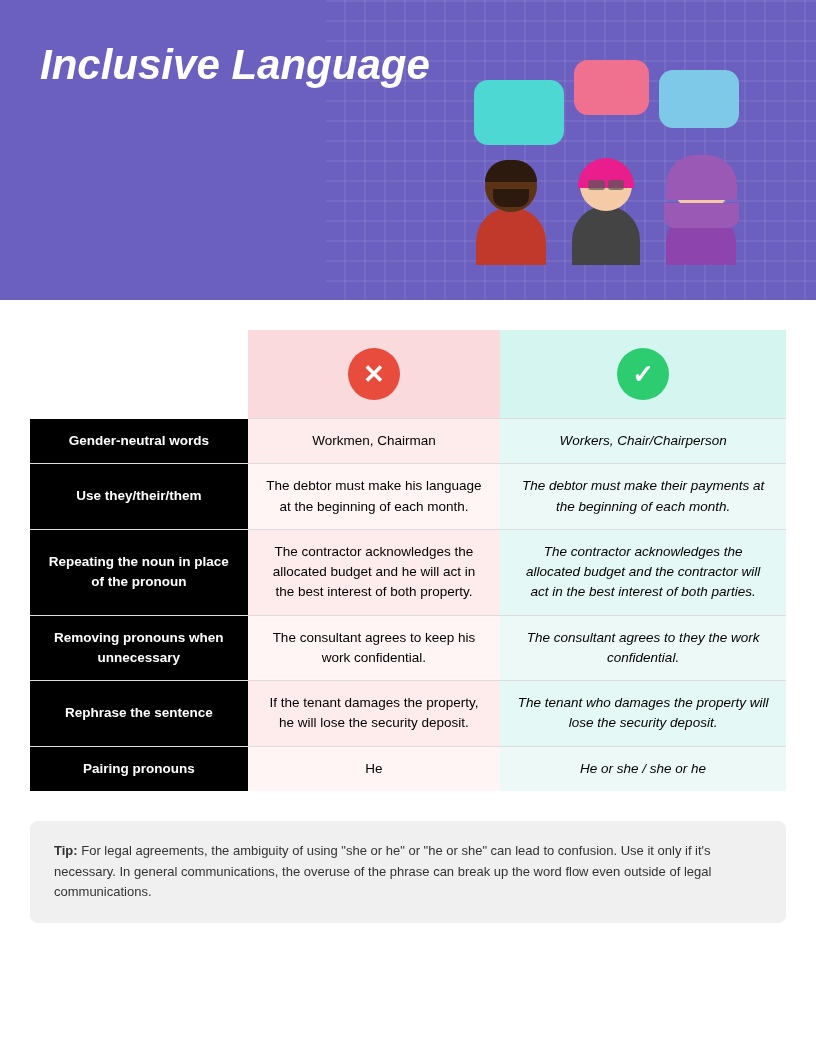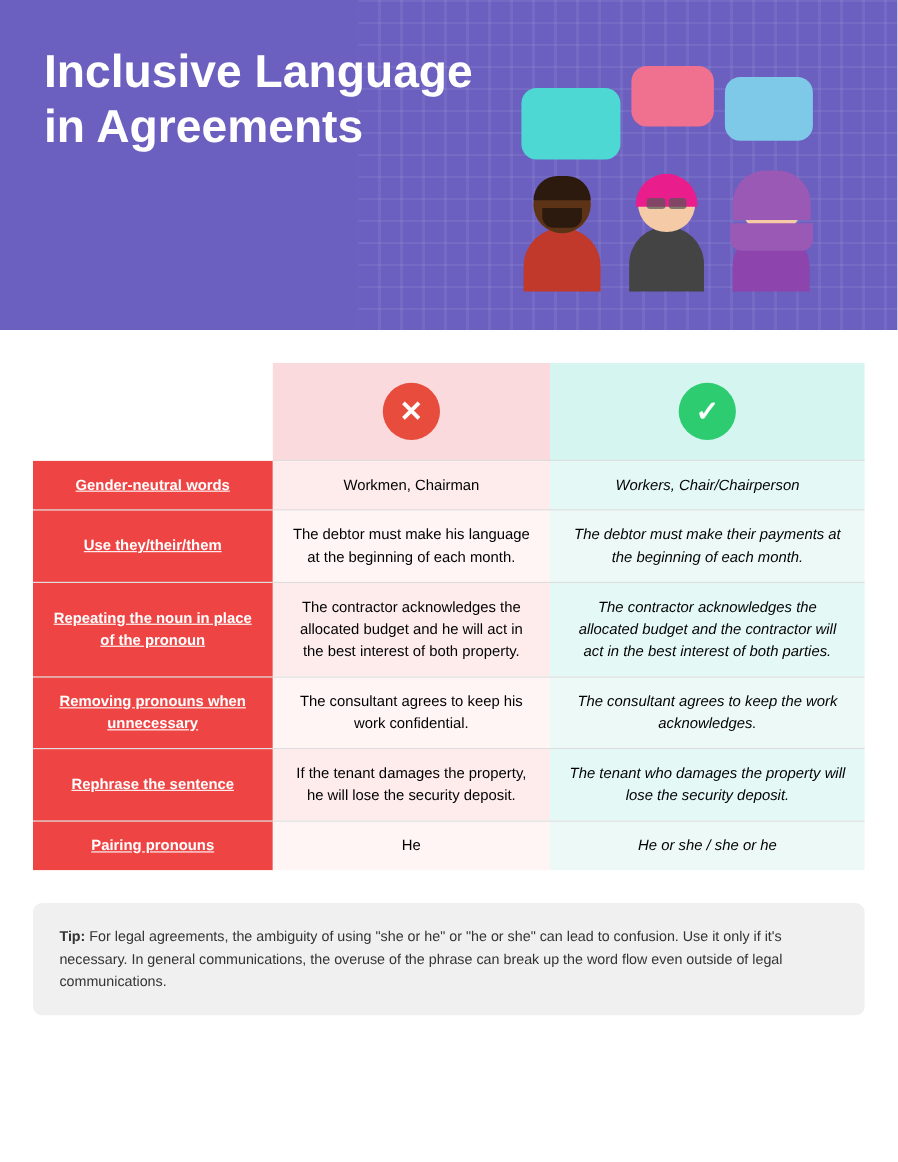--- a/index.html
+++ b/index.html
@@ -36,20 +36,21 @@
       z-index: 2;
     }
     .header-title {
       color: #fff;
       font-size: 42px;
       font-weight: 900;
       line-height: 1.2;
       margin-bottom: 20px;
     }
     .header-title span {
+      font-style: italic;
     }
     .header-desc {
       color: #fff;
       font-size: 14px;
       line-height: 1.6;
       max-width: 380px;
     }
     .header-right {
       width: 340px;
       z-index: 2;
@@ -259,28 +260,27 @@
       display: flex;
       align-items: center;
       justify-content: center;
       margin: 0 auto;
       font-size: 26px;
     }
     .icon-red { background: #E74C3C; color: #fff; }
     .icon-green { background: #2ECC71; color: #fff; }
 
     .row-label {
-      background: #ef4444;
+      background: #000000;
       color: #fff;
       font-weight: bold;
       font-size: 14px;
       text-align: left;
       padding: 14px 16px;
       min-width: 185px;
-      text-decoration: underline;
     }
     .row-pink { background: #FFF0F0; }
     .row-teal { background: #E8FBF8; font-style: italic; }
 
     .comparison-table tr:nth-child(odd) .row-pink { background: #FEECED; }
     .comparison-table tr:nth-child(even) .row-pink { background: #FFF5F5; }
     .comparison-table tr:nth-child(odd) .row-teal { background: #E4F9F5; }
     .comparison-table tr:nth-child(even) .row-teal { background: #EDF9F7; }
 
     
@@ -355,21 +355,20 @@
     }
   </style>
 </head>
 <body>
 
 <div class="header">
   <div class="header-bg-pattern"></div>
   <div class="header-left">
     <h1 class="header-title">
       <span>Inclusive Language</span><br>
-      <span>in Agreements</span>
     </h1>
   </div>
   <div class="header-right">
 
     <div class="chat-bubbles">
       <div class="bubble bubble-large"></div>
       <div class="bubble bubble-medium"></div>
       <div class="bubble bubble-small"></div>
     </div>
 
@@ -441,21 +440,21 @@
 
       <tr>
         <td class="row-label">Repeating the noun in place of the pronoun</td>
         <td class="row-pink">The contractor acknowledges the allocated budget and he will act in the best interest of both property.</td>
         <td class="row-teal">The contractor acknowledges the allocated budget and the contractor will act in the best interest of both parties.</td>
       </tr>
 
       <tr>
         <td class="row-label">Removing pronouns when unnecessary</td>
         <td class="row-pink">The consultant agrees to keep his work confidential.</td>
-        <td class="row-teal">The consultant agrees to keep the work acknowledges.</td>
+        <td class="row-teal">The consultant agrees to they the work confidential.</td>
       </tr>
 
       <tr>
         <td class="row-label">Rephrase the sentence</td>
         <td class="row-pink">If the tenant damages the property, he will lose the security deposit.</td>
         <td class="row-teal">The tenant who damages the property will lose the security deposit.</td>
       </tr>
 
       <tr>
         <td class="row-label">Pairing pronouns</td>

